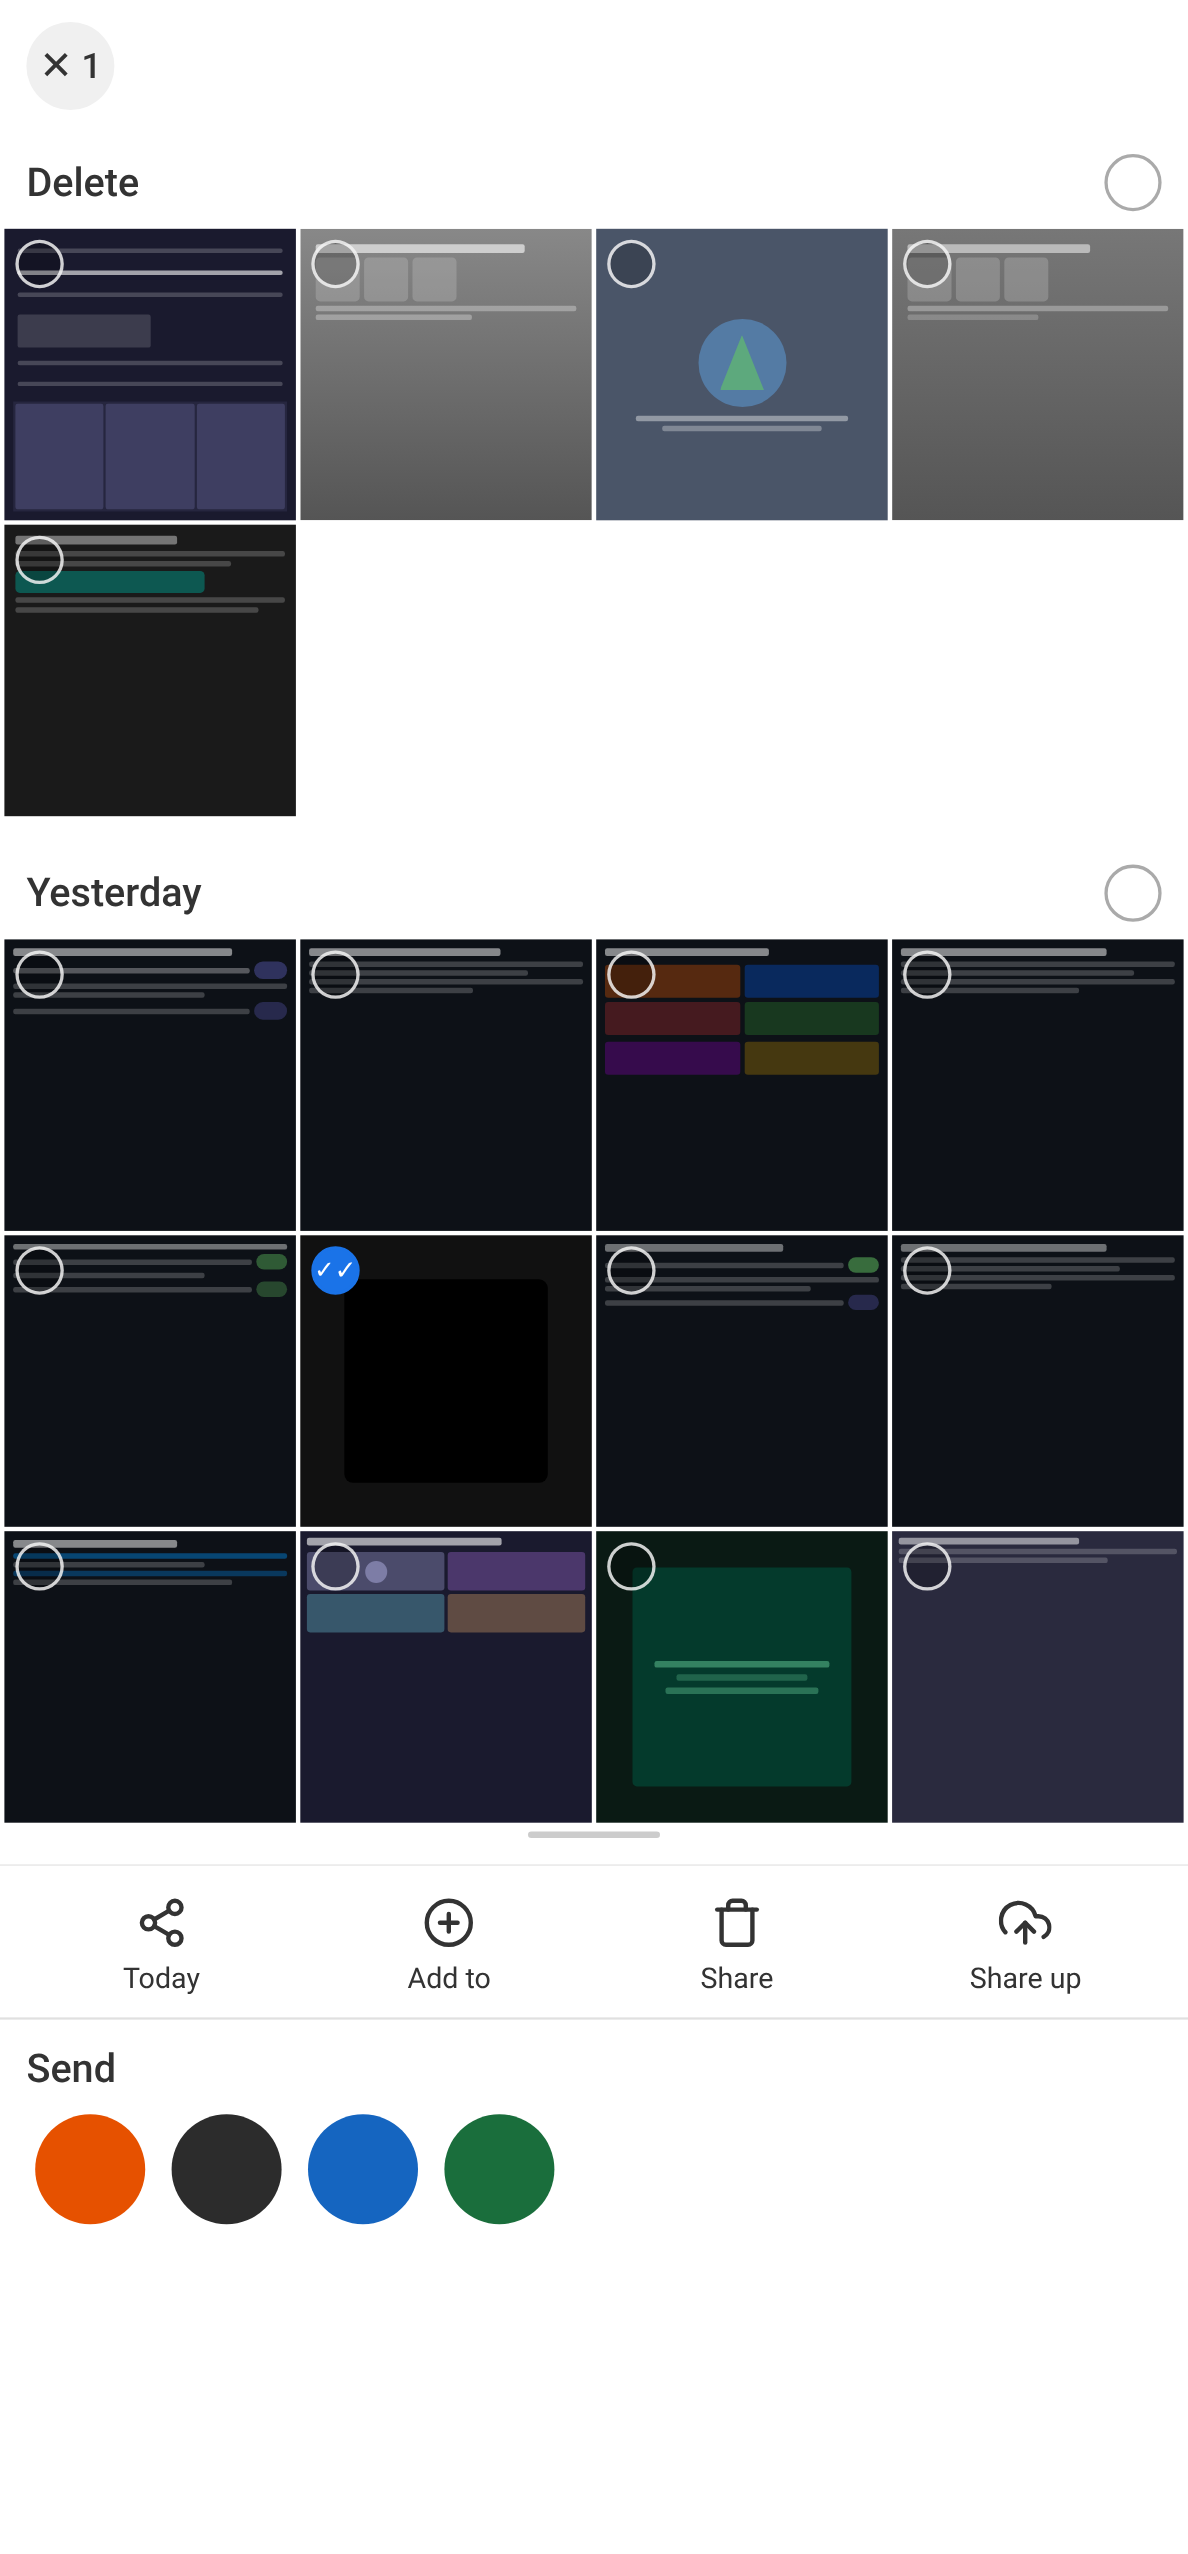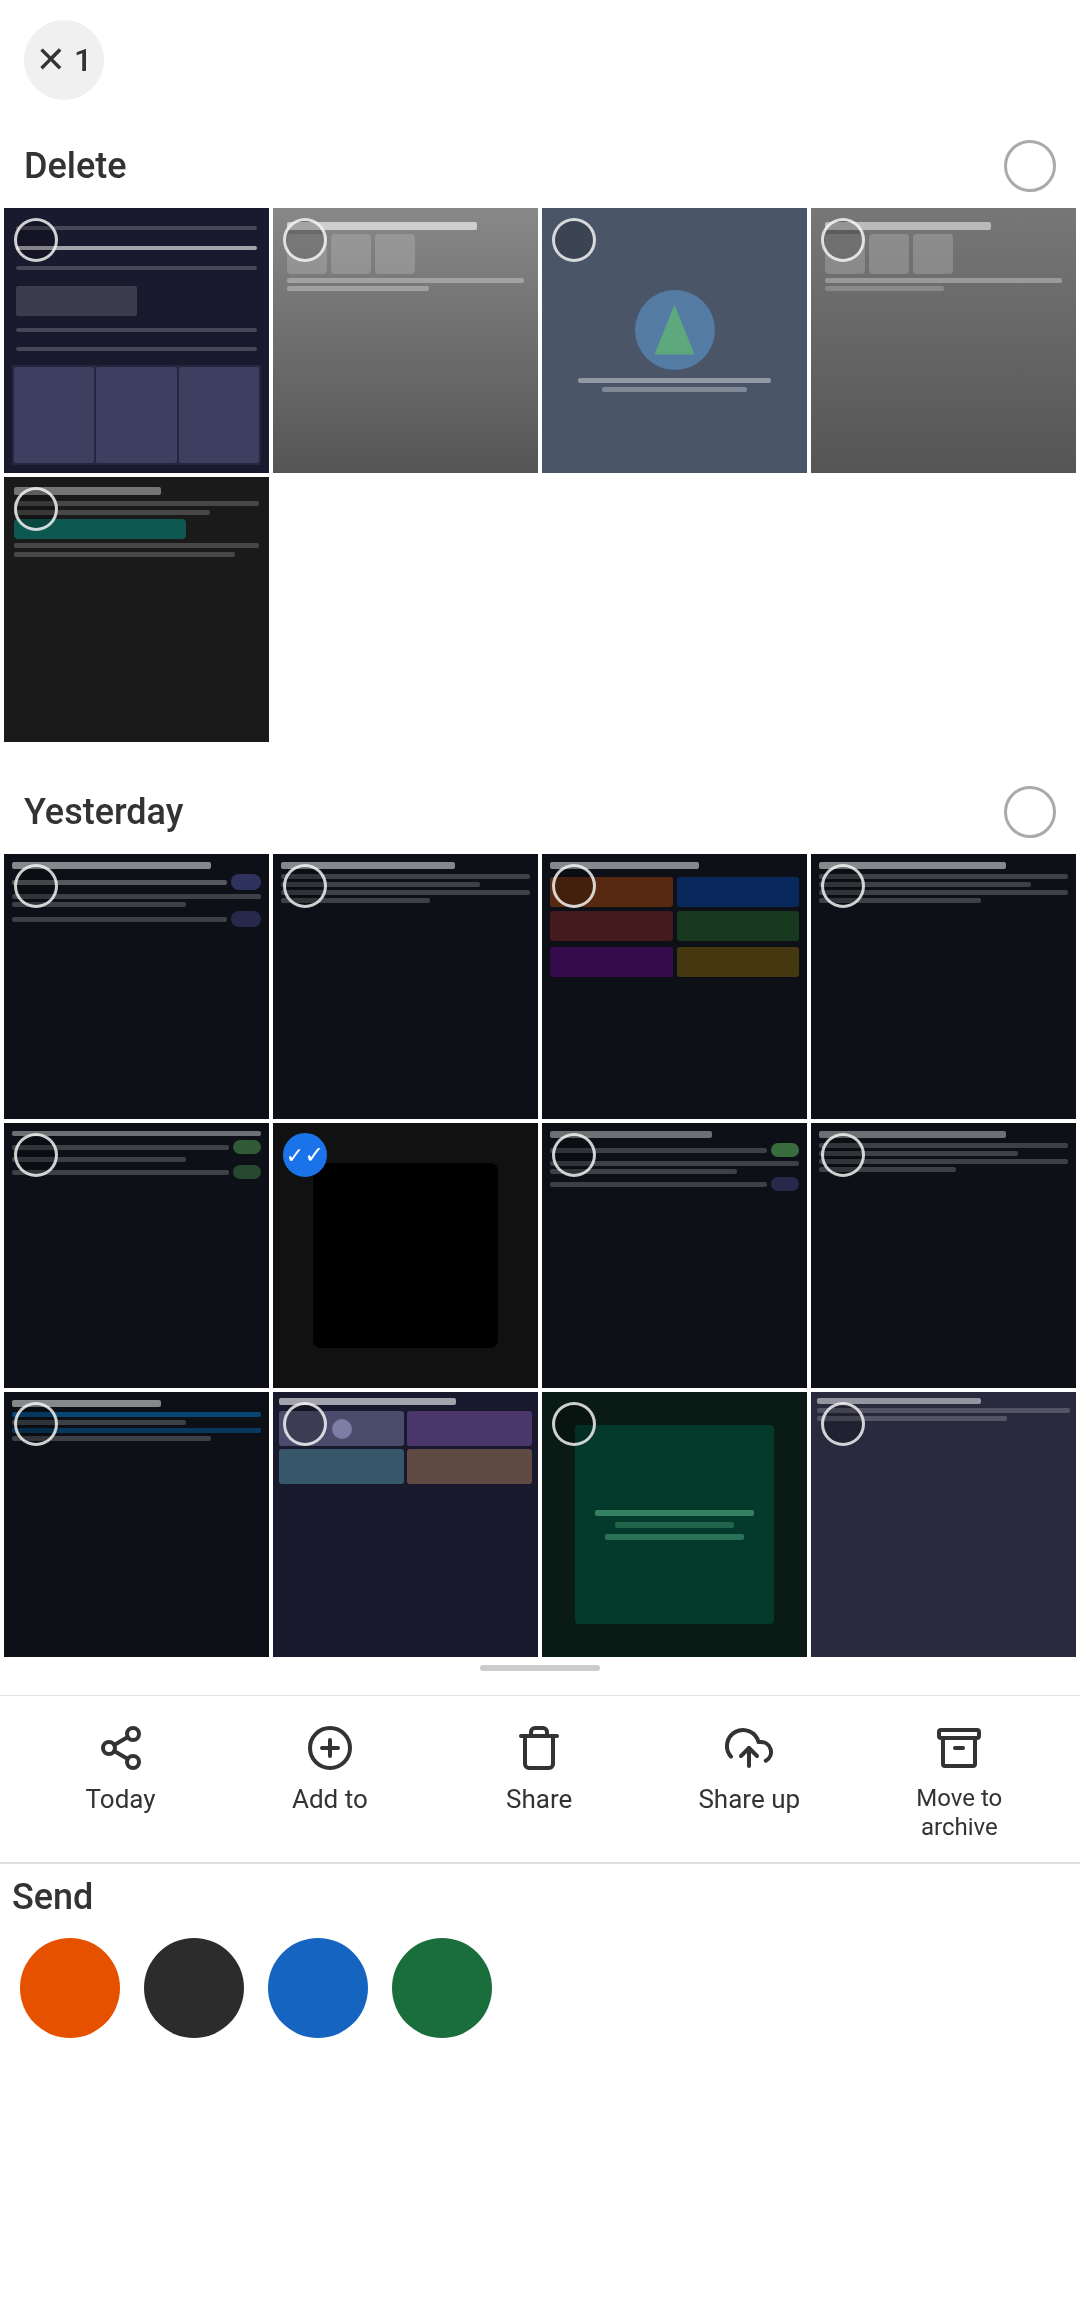--- a/index.html
+++ b/index.html
@@ -144,21 +144,21 @@
       align-items: center;
       justify-content: center;
     }
     .toolbar-label {
       font-size: 26px;
       color: #333;
     }
 
     
     .send-section {
-      padding: 12px;
+      padding: 24px;
     }
     .send-title {
       font-size: 36px;
       font-weight: 500;
       color: #333;
       margin-bottom: 20px;
     }
     .send-avatars {
       display: flex;
       gap: 24px;
@@ -487,30 +487,20 @@
     <div class="toolbar-icon">
       <svg width="48" height="48" viewBox="0 0 24 24" fill="none" stroke="#333" stroke-width="2" stroke-linecap="round" stroke-linejoin="round">
         <polyline points="16 16 12 12 8 16"></polyline>
         <line x1="12" y1="12" x2="12" y2="21"></line>
         <path d="M20.39 18.39A5 5 0 0 0 18 9h-1.26A8 8 0 1 0 3 16.3"></path>
       </svg>
     </div>
     <span class="toolbar-label">Share up</span>
   </div>
 
-  <div class="toolbar-item">
-    <div class="toolbar-icon">
-      <svg width="48" height="48" viewBox="0 0 24 24" fill="none" stroke="#333" stroke-width="2" stroke-linecap="round" stroke-linejoin="round">
-        <rect x="2" y="3" width="20" height="4" rx="1"></rect>
-        <path d="M4 7v13a1 1 0 0 0 1 1h14a1 1 0 0 0 1-1V7"></path>
-        <path d="M10 12h4"></path>
-      </svg>
-    </div>
-    <span class="toolbar-label" style="font-size:24px; text-align:center; line-height:1.2;">Move to<br>archive</span>
-  </div>
 </div>
 
 <div style="height:2px; background:#e0e0e0;"></div>
 
 <div class="send-section">
   <div class="send-title">Send</div>
   <div class="send-avatars">
     <div class="send-avatar" style="background:#e65100;"></div>
     <div class="send-avatar" style="background:#2c2c2c;"></div>
     <div class="send-avatar" style="background:#1565c0;"></div>

